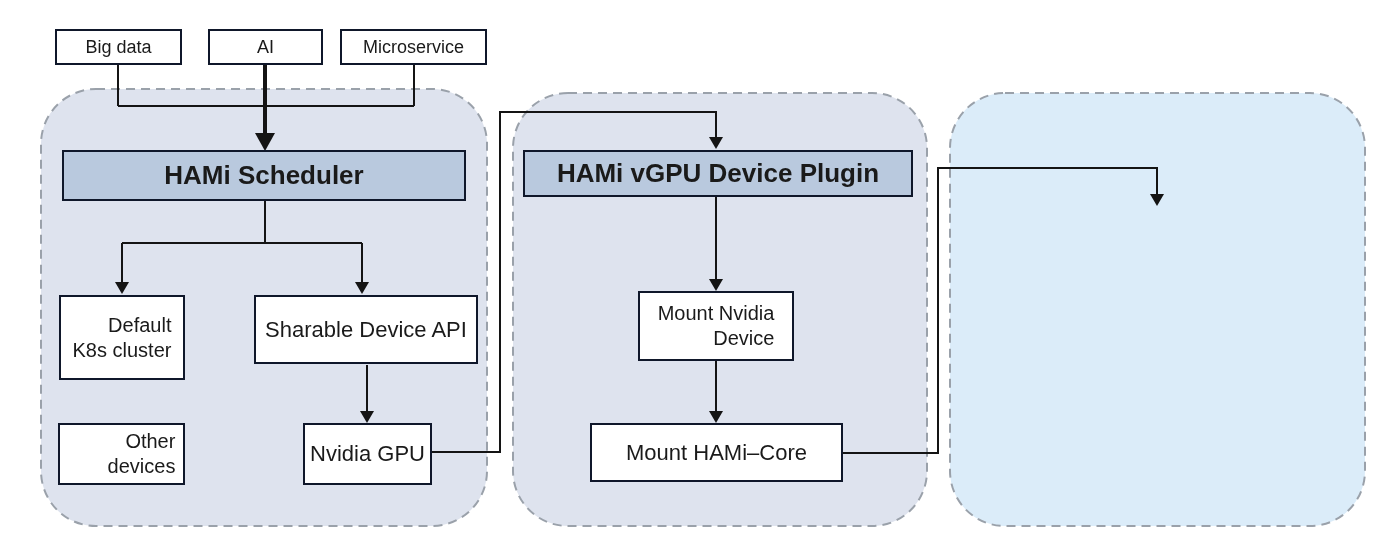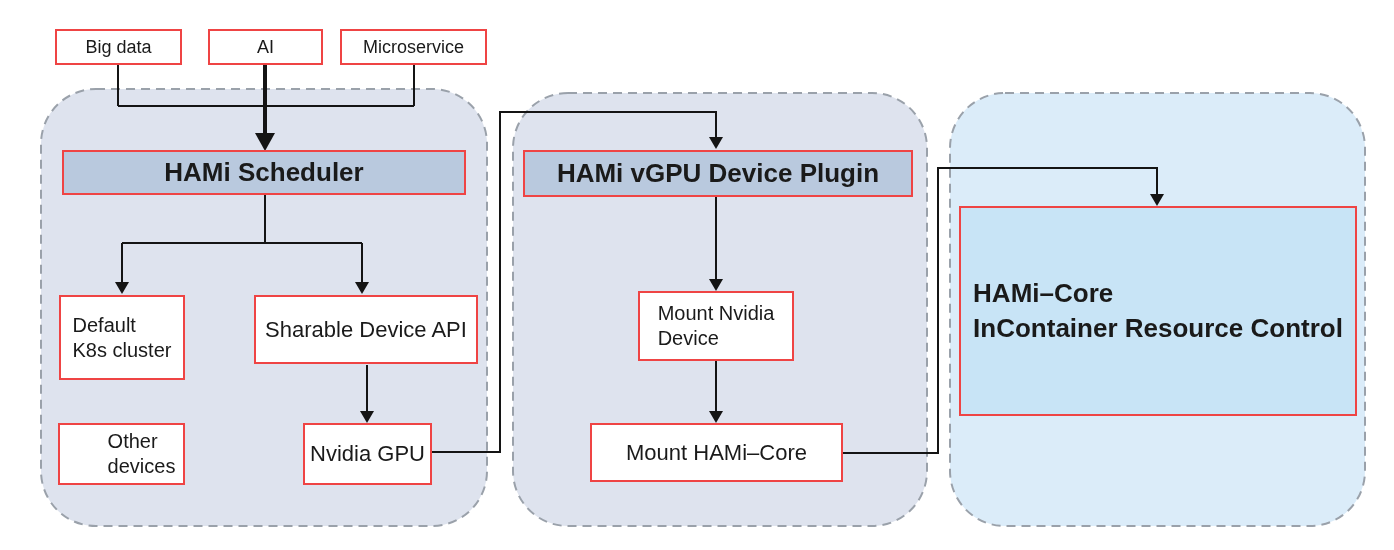--- a/index.html
+++ b/index.html
@@ -8,26 +8,26 @@
     width: 1394px;
     height: 550px;
     font-family: "Liberation Sans", "DejaVu Sans", sans-serif;
     color: #1a1a1a;
     overflow: hidden;
   }
   .stage svg { position: absolute; left: 0; top: 0; }
   .node {
     position: absolute;
     box-sizing: border-box;
-    border: 2px solid #ef4444;
+    border: 2px solid #0f172a;
     background: #ffffff;
     display: flex;
     align-items: center;
     justify-content: center;
-    text-align: left;
+    text-align: right;
     white-space: pre-line;
     line-height: 1.25;
     z-index: 3;
   }
   .node-top  { font-size: 18px; }
   .node-small{ font-size: 20px; }
   .node-mid  { font-size: 22px; }
   .header    { font-size: 26px; font-weight: bold; }
   .core-box  { font-size: 26px; font-weight: bold; line-height: 1.35; }
   .edge path    { fill: none; stroke: #141414; stroke-width: 2px; }
@@ -77,29 +77,27 @@
     <g class="edge">
       <path d="M843 453 H938 V168 H1157 V194"></path>
       <polygon points="1157,206 1150,194 1164,194"></polygon>
     </g>
   </svg>
 
   <div class="node node-top" style="left:55px; top:29px; width:127px; height:36px;">Big data</div>
   <div class="node node-top" style="left:340px; top:29px; width:147px; height:36px;">Microservice</div>
   <div class="node node-top" style="left:208px; top:29px; width:115px; height:36px;">AI</div>
 
-  <div class="node header" style="left: 62px; top: 150px; width: 404px; height: 45px; background-color: rgb(185, 201, 222);">HAMi Scheduler</div>
+  <div class="node header" style="left: 62px; top: 150px; width: 404px; height: 51px; background-color: rgb(185, 201, 222);">HAMi Scheduler</div>
   <div class="node node-small" style="left:59px; top:295px; width:126px; height:85px;">Default
 K8s cluster</div>
   <div class="node node-mid" style="left:254px; top:295px; width:224px; height:69px;">Sharable Device API</div>
   <div class="node node-small" style="left:58px; top:423px; width:127px; height:62px;padding-left:40px;">Other
 devices</div>
   <div class="node header" style="left: 523px; top: 150px; width: 390px; height: 47px; background-color: rgb(185, 201, 222);">HAMi vGPU Device Plugin</div>
 
   <div class="node node-mid" style="left:303px; top:423px; width:129px; height:62px;">Nvidia GPU</div>
   <div class="node node-small" style="left:638px; top:291px; width:156px; height:70px;">Mount Nvidia
 Device</div>
   <div class="node node-mid" style="left:590px; top:423px; width:253px; height:59px;">Mount HAMi–Core</div>
 
-  <div class="node core-box" style="left: 959px; top: 206px; width: 398px; height: 210px; background-color: rgb(200, 228, 246);">HAMi–Core
-InContainer Resource Control</div>
 
 </div>
 
 </body></html>

